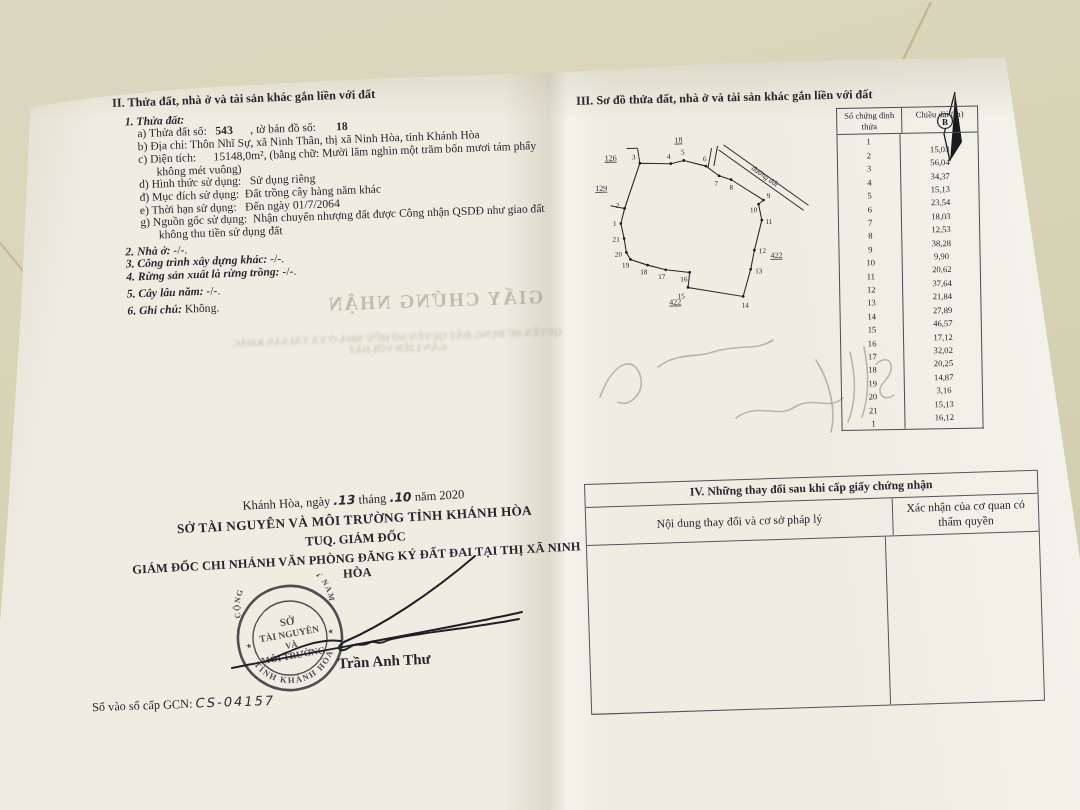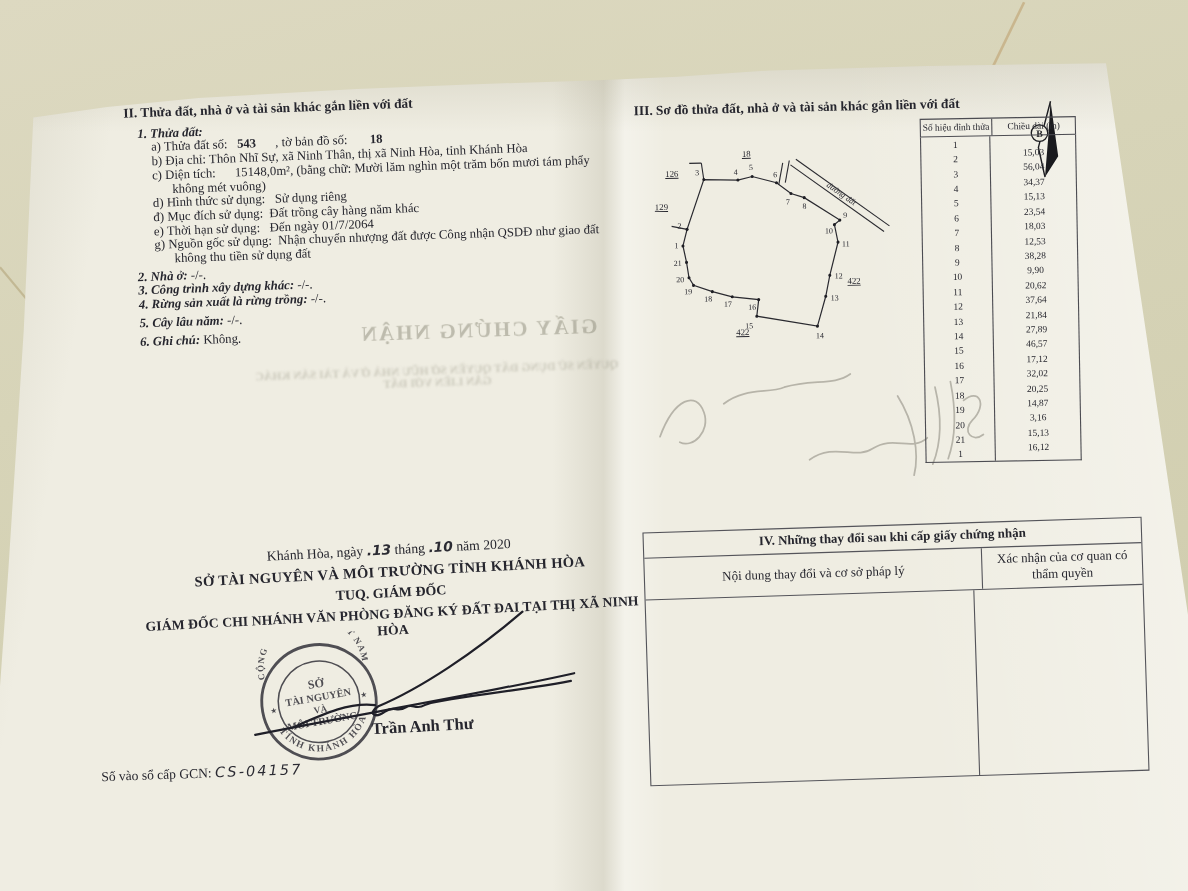--- a/index.html
+++ b/index.html
@@ -265,21 +265,21 @@
 
   <svg class="abs" width="34" height="78" viewBox="0 0 34 78" style="left:936px;top:88px">
     <path d="M 19,4 L 8,46 L 14,73" fill="none" stroke="#1d1d22" stroke-width="1.3"></path>
     <path d="M 19,4 L 26,54 L 14,73 L 17,36 Z" fill="#1a1a1e"></path>
     <circle cx="9" cy="33" r="7.5" fill="#efede2" stroke="#1d1d22" stroke-width="1.2"></circle>
     <text x="9" y="36.5" text-anchor="middle" font-size="9" font-weight="bold" fill="#1d1d22">B</text>
   </svg>
 
   <div class="abs mtable">
     <div class="hdr">
-      <div class="c1">Số hiệu đỉnh thửa</div>
+      <div class="c1">Số chứng đỉnh thửa</div>
       <div class="c2">Chiều dài (m)</div>
     </div>
     <div class="bod" id="mtable-body">
         <div class="div"></div>
         <div class="mcell" style="top: 2px;">1</div>
         <div class="mcell" style="top: 15.4091px;">2</div>
         <div class="mcell" style="top: 28.8182px;">3</div>
         <div class="mcell" style="top: 42.2273px;">4</div>
         <div class="mcell" style="top: 55.6364px;">5</div>
         <div class="mcell" style="top: 69.0455px;">6</div>

